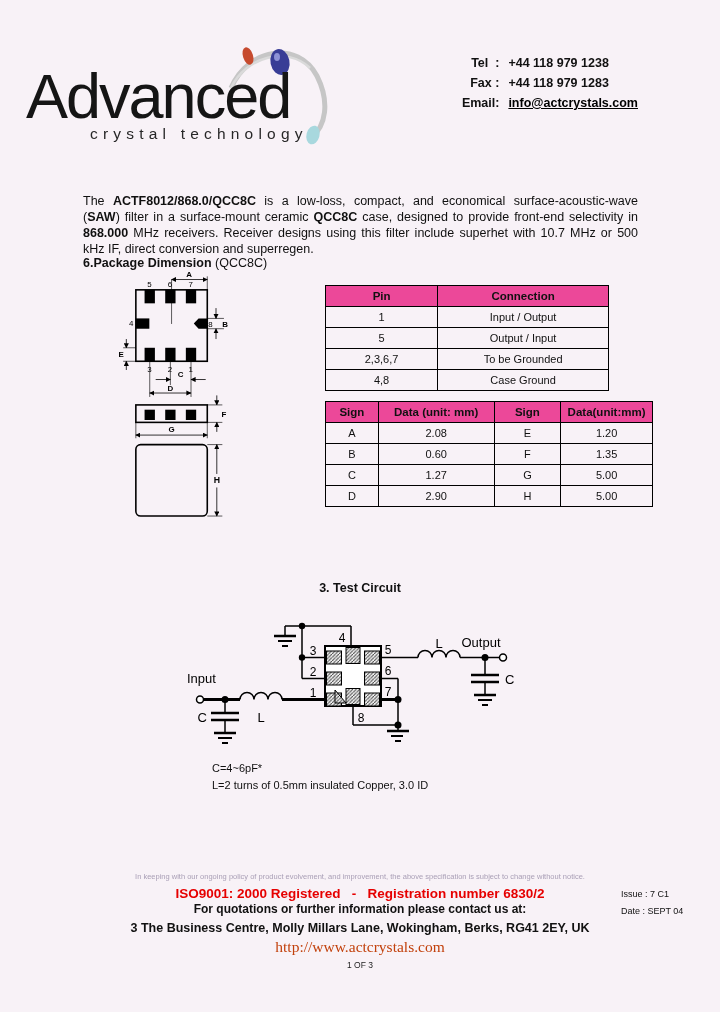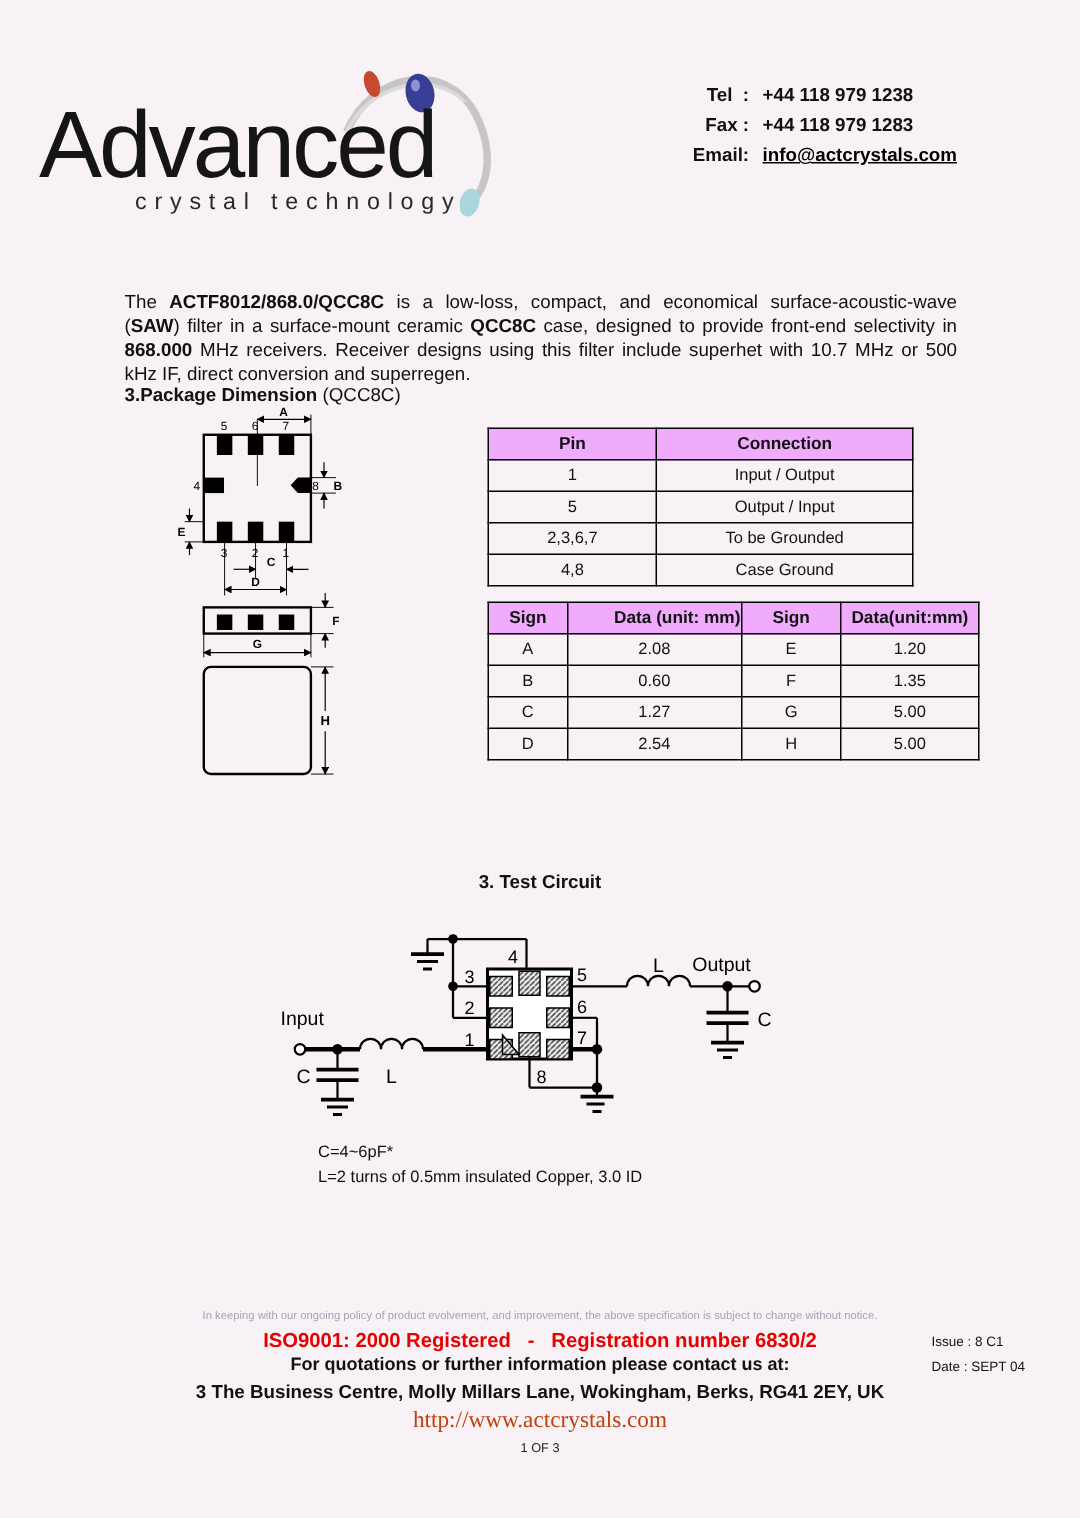--- a/index.html
+++ b/index.html
@@ -25,27 +25,27 @@
   }
   
   .sec1{position:absolute;left:83px;top:256px;font-size:12.5px;}
   .sec1 b{font-weight:bold;}
   .tc-title{position:absolute;left:0;right:0;top:581px;text-align:center;font-size:12.5px;font-weight:bold;}
   
   .diagram{position:absolute;left:116px;top:270px;}
   .tables{position:absolute;left:325px;top:285px;width:284px;}
   table{border-collapse:collapse;font-size:11px;text-align:center;}
   th,td{border:1px solid #000;padding:0;height:20px;vertical-align:middle;}
-  th{background:#f0abfc;font-size:11.5px;}
+  th{background:#ec4899;font-size:11.5px;}
   .pin-table{width:284px;}
   .pin-table .c1{width:112px;}
   .pin-table .c2{width:171px;}
   .dim-table{width:328px;margin-top:10px;}
   .dim-table .d1{width:45px;}
-  .dim-table .d2{width:100px;text-align:right;}
+  .dim-table .d2{width:100px;}
   .dim-table .d3{width:57px;}
   .dim-table .d4{width:79px;}
   
   .circuit{position:absolute;left:185px;top:598px;}
   .notes{position:absolute;left:212px;top:760px;font-size:11px;line-height:17px;color:#101010;}
   
   .footer{position:absolute;left:0;right:0;top:872px;text-align:center;}
   .disclaimer{font-size:7.5px;color:#a99fb6;margin-bottom:5px;}
   .iso{font-size:13.5px;font-weight:bold;color:#e60000;margin-bottom:1px;white-space:pre;}
   .quote{font-size:12px;font-weight:bold;margin-bottom:5px;}
@@ -76,21 +76,21 @@
   <span class="lbl">Tel  :</span>
   <span class="val">+44 118 979 1238</span>
   <span class="lbl">Fax :</span>
   <span class="val">+44 118 979 1283</span>
   <span class="lbl">Email:</span>
   <span class="val email">info@actcrystals.com</span>
 </div>
 
 <p class="intro"><span>The </span><b>ACTF8012/868.0/QCC8C</b><span> is a low-loss, compact, and economical surface-acoustic-wave (</span><b>SAW</b><span>) filter in a surface-mount ceramic </span><b>QCC8C</b><span> case, designed to provide front-end selectivity in </span><b>868.000</b><span> MHz receivers. Receiver designs using this filter include superhet with 10.7 MHz or 500 kHz IF, direct conversion and superregen.</span></p>
 
-<div class="sec1"><b>3.Package Dimension</b><span> (QCC8C)</span></div>
+<div class="sec1"><b>6.Package Dimension</b><span> (QCC8C)</span></div>
 
 <div class="diagram">
 <svg width="127" height="250" viewBox="0 0 160 315">
   <defs>
     <marker id="ar" viewBox="0 0 10 10" refX="9" refY="5" markerWidth="6.5" markerHeight="6.5" orient="auto-start-reverse">
       <path d="M0,0 L10,5 L0,10 z" fill="#000"></path>
     </marker>
   </defs>
 
   <g stroke="#000" fill="none">
@@ -222,21 +222,21 @@
           <td>1.35</td>
         </tr>
     <tr>
           <td>C</td>
           <td>1.27</td>
           <td>G</td>
           <td>5.00</td>
         </tr>
     <tr>
           <td>D</td>
-          <td>2.54</td>
+          <td>2.90</td>
           <td>H</td>
           <td>5.00</td>
         </tr>
   </tbody>
     </table>
 </div>
 
 <div class="tc-title">3. Test Circuit</div>
 
 <div class="circuit">
@@ -344,15 +344,15 @@
 <div class="footer">
   <div class="disclaimer">In keeping with our ongoing policy of product evolvement, and improvement, the above specification is subject to change without notice.</div>
   <div class="iso">ISO9001: 2000 Registered   -   Registration number 6830/2</div>
   <div class="quote">For quotations or further information please contact us at:</div>
   <div class="address">3 The Business Centre, Molly Millars Lane, Wokingham, Berks, RG41 2EY, UK</div>
   <div class="url"><a href="#">http://www.actcrystals.com</a></div>
   <div class="pagenum">1 OF 3</div>
 </div>
 
 <div class="issue-block">
-  <div>Issue : 8 C1</div>
+  <div>Issue : 7 C1</div>
   <div>Date : SEPT 04</div>
 </div>
 
 </body></html>

